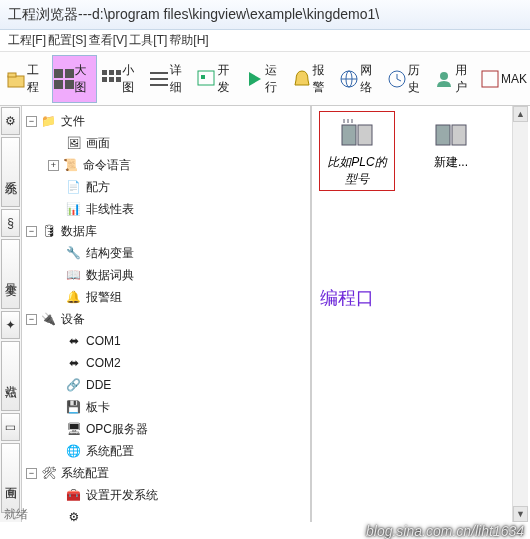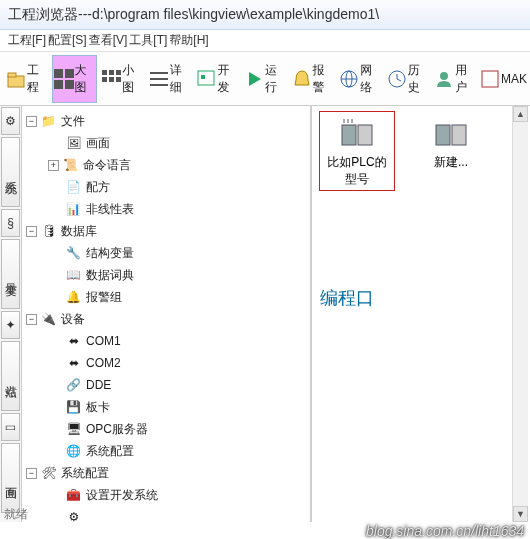--- a/index.html
+++ b/index.html
@@ -15,21 +15,21 @@
 .vtab { height: 70px; border: 1px solid #bbb; margin: 1px; background: linear-gradient(#fefefe,#eaeaea); writing-mode: vertical-rl; text-orientation: upright; font-size: 12px; display: flex; align-items: center; justify-content: center; color: #333; }
 .vtab.small { height: 28px; }
 .tree { width: 290px; overflow: auto; border-right: 2px solid #cfcfcf; font-size: 12px; color: #222; padding: 4px 0; }
 .node { display: flex; align-items: center; height: 22px; white-space: nowrap; }
 .tw { display: inline-block; width: 18px; text-align: center; color: #888; font-family: monospace; }
 .exp { width: 11px; height: 11px; border: 1px solid #999; display: inline-flex; align-items: center; justify-content: center; font-size: 9px; line-height: 1; color: #333; margin-right: 4px; background: #fff; }
 .ic { width: 16px; height: 16px; display: inline-flex; align-items: center; justify-content: center; margin-right: 4px; font-size: 12px; }
 .right { flex: 1; position: relative; background: #fff; }
 .ritems { display: flex; gap: 24px; padding: 8px 10px; }
 .ritem { text-align: center; font-size: 12px; width: 70px; }
-.ritem.sel { outline: 1px solid #cc2020; outline-offset: 2px; }
+.ritem.sel { outline: 1px solid #cc2020; outline-offset: 2px; font-style: italic; }
 .ritem .ric { width: 36px; height: 32px; margin: 4px auto; display: flex; align-items: center; justify-content: center; }
 .annot { position: absolute; left: 8px; top: 180px; font-size: 18px; font-family: SimSun, serif; }
 .status { position: absolute; bottom: 16px; left: 4px; font-size: 12px; color: #737373; }
 .watermark { position: absolute; bottom: 0; right: 6px; font-size: 14px; font-style: italic; color: rgba(255,255,255,0.85); text-shadow: 0 0 4px #000, 0 0 2px #000; }
 .scrollstub { position: absolute; right: 2px; top: 0; bottom: 0; width: 16px; background: #f1f1f1; border-left: 1px solid #ddd; }
 .scrollstub .sbtn { width: 100%; height: 16px; background: #e8e8e8; border: 1px solid #ccc; font-size: 9px; text-align: center; line-height: 14px; color: #555; }
 .scrollstub .sbot { position: absolute; bottom: 0; }
 </style>
 </head>
 <body>
@@ -285,21 +285,21 @@
       <div class="ritem">
         <div class="ric">
             <svg width="34" height="30">
               <rect x="2" y="6" width="14" height="20" fill="#9aa" stroke="#556"></rect>
               <rect x="18" y="6" width="14" height="20" fill="#ccc" stroke="#556"></rect>
             </svg>
           </div>
         <div>新建...</div>
       </div>
     </div>
-    <div class="annot" style="color:#0369a1">编程口</div>
+    <div class="annot" style="color:#6d28d9">编程口</div>
     <div class="scrollstub">
       <div class="sbtn">▲</div>
       <div class="sbtn sbot">▼</div>
     </div>
   </div>
 </div>
 
 <div class="status">就绪</div>
 <div class="watermark">
   <span>blog.sina.com.cn/liht1634</span>

